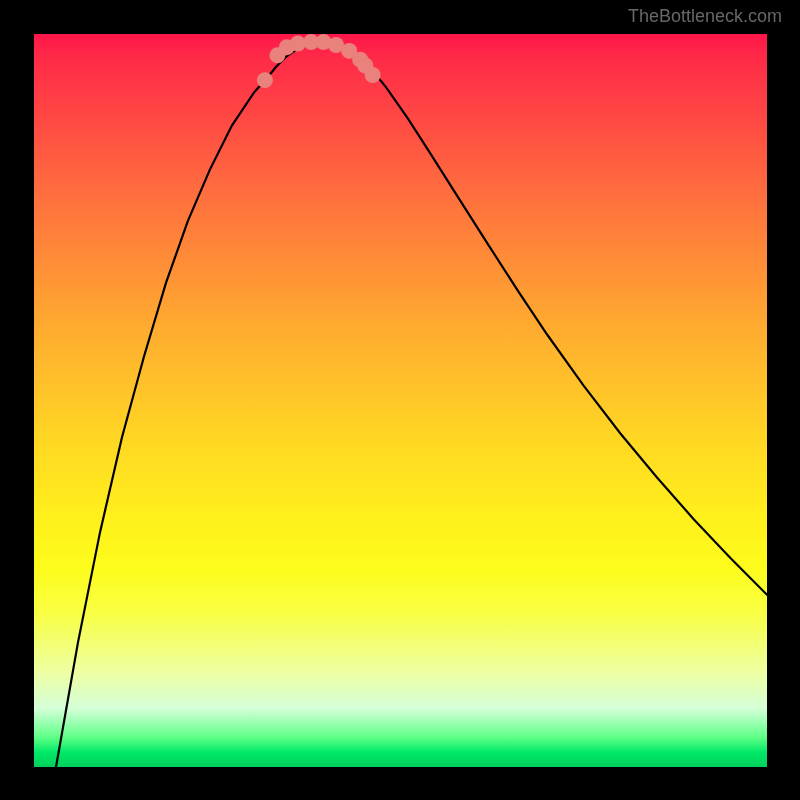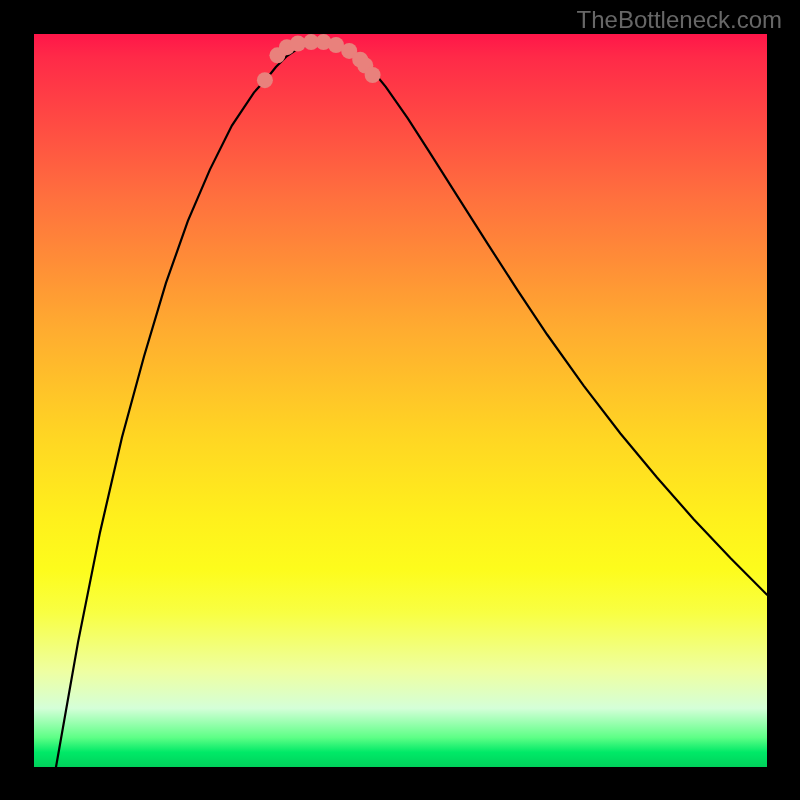--- a/index.html
+++ b/index.html
@@ -9,21 +9,21 @@
     height: 800px;
     background: #000;
     position: relative;
     overflow: hidden;
   }
   .watermark {
     position: absolute;
     top: 6px;
     right: 18px;
     font-family: Arial, sans-serif;
-    font-size: 24px;
+    font-size: 18px;
     color: #676767;
     z-index: 10;
   }
   .plot-area {
     position: absolute;
     left: 34px;
     top: 34px;
     width: 733px;
     height: 733px;
     background: linear-gradient(

